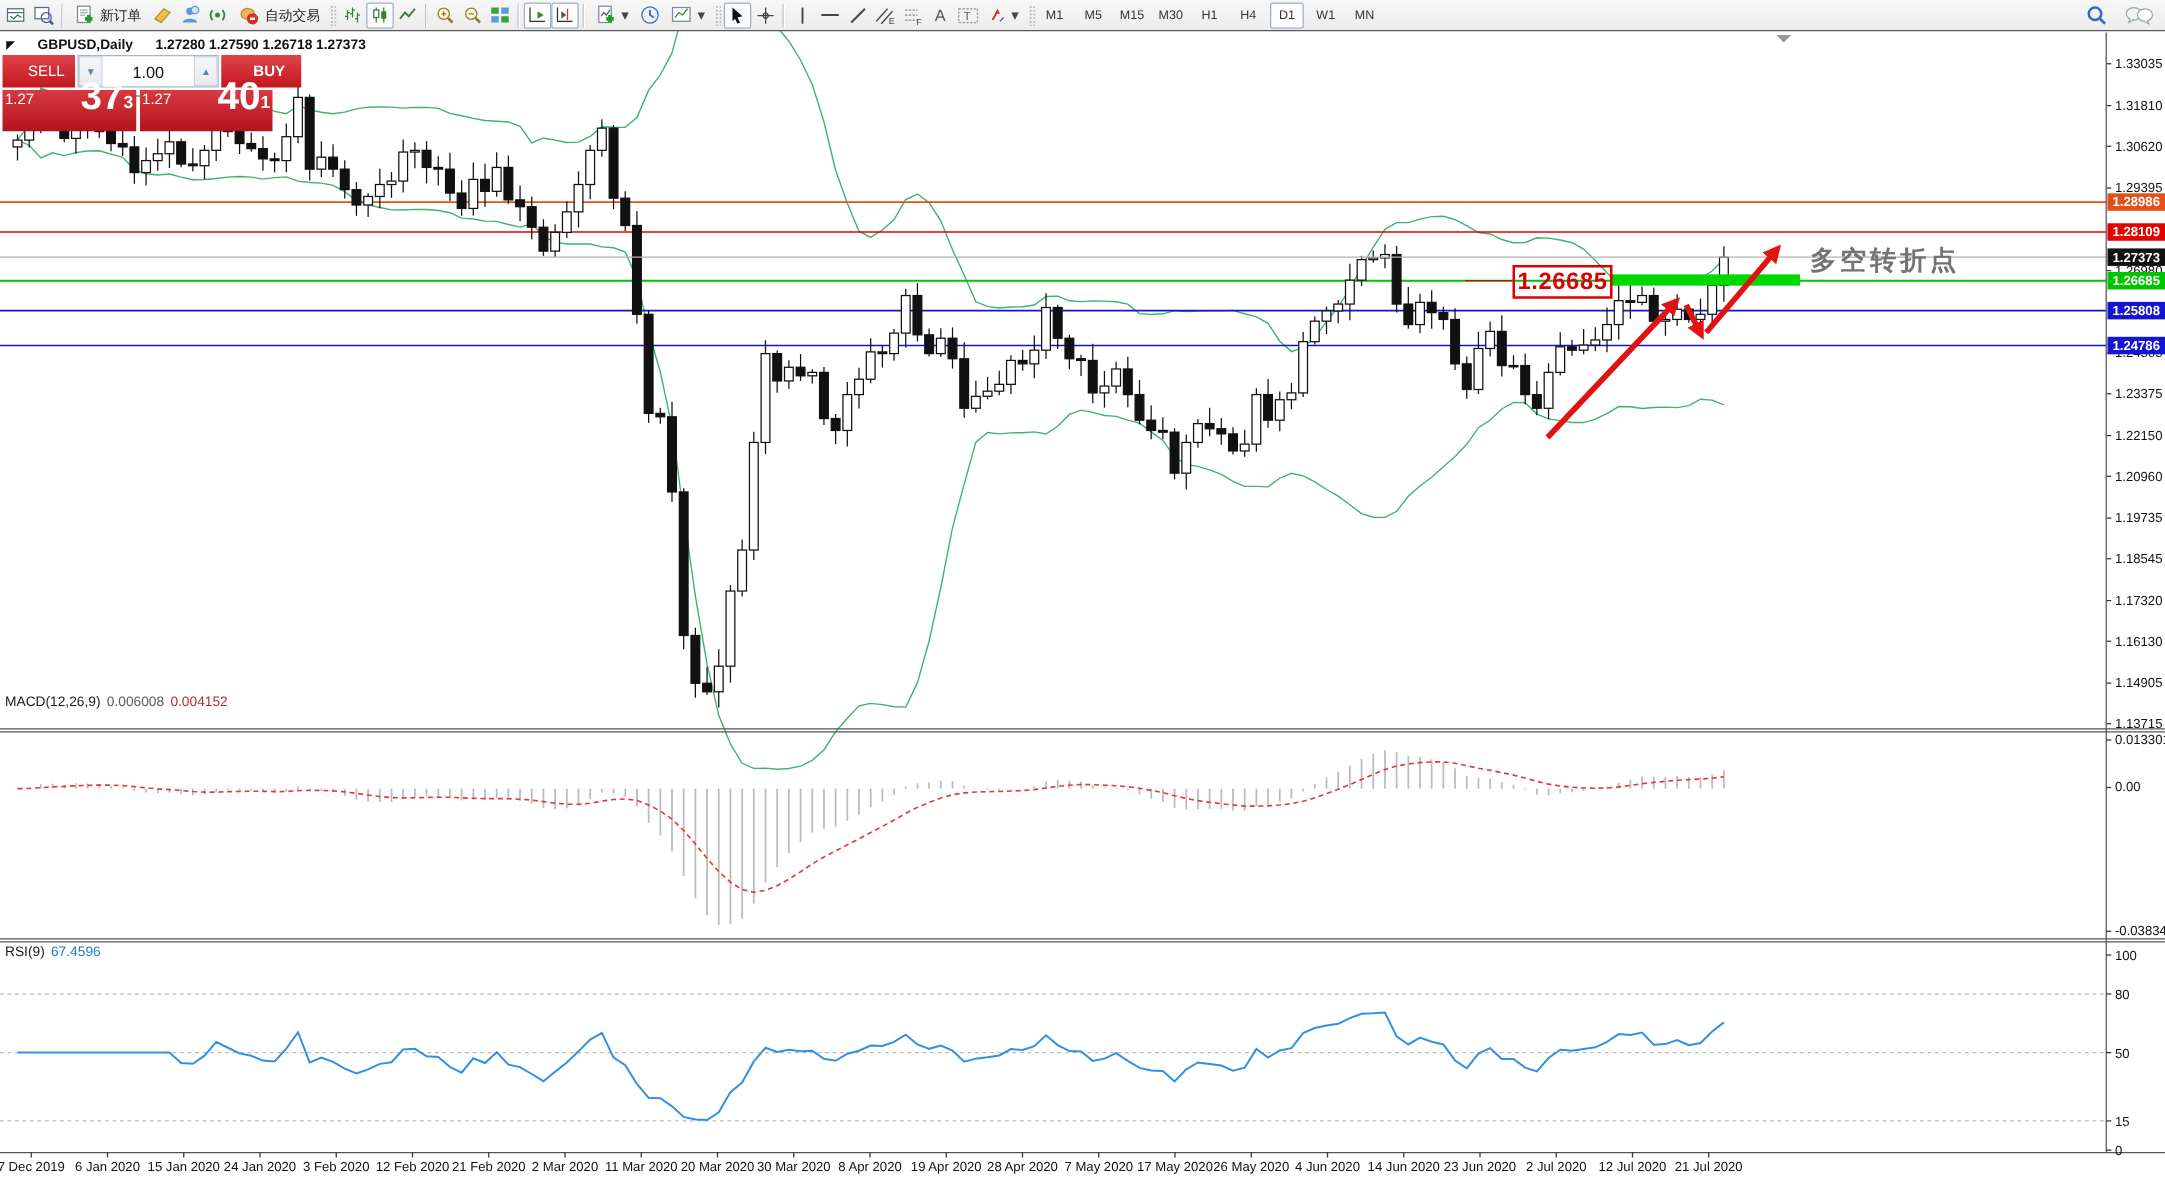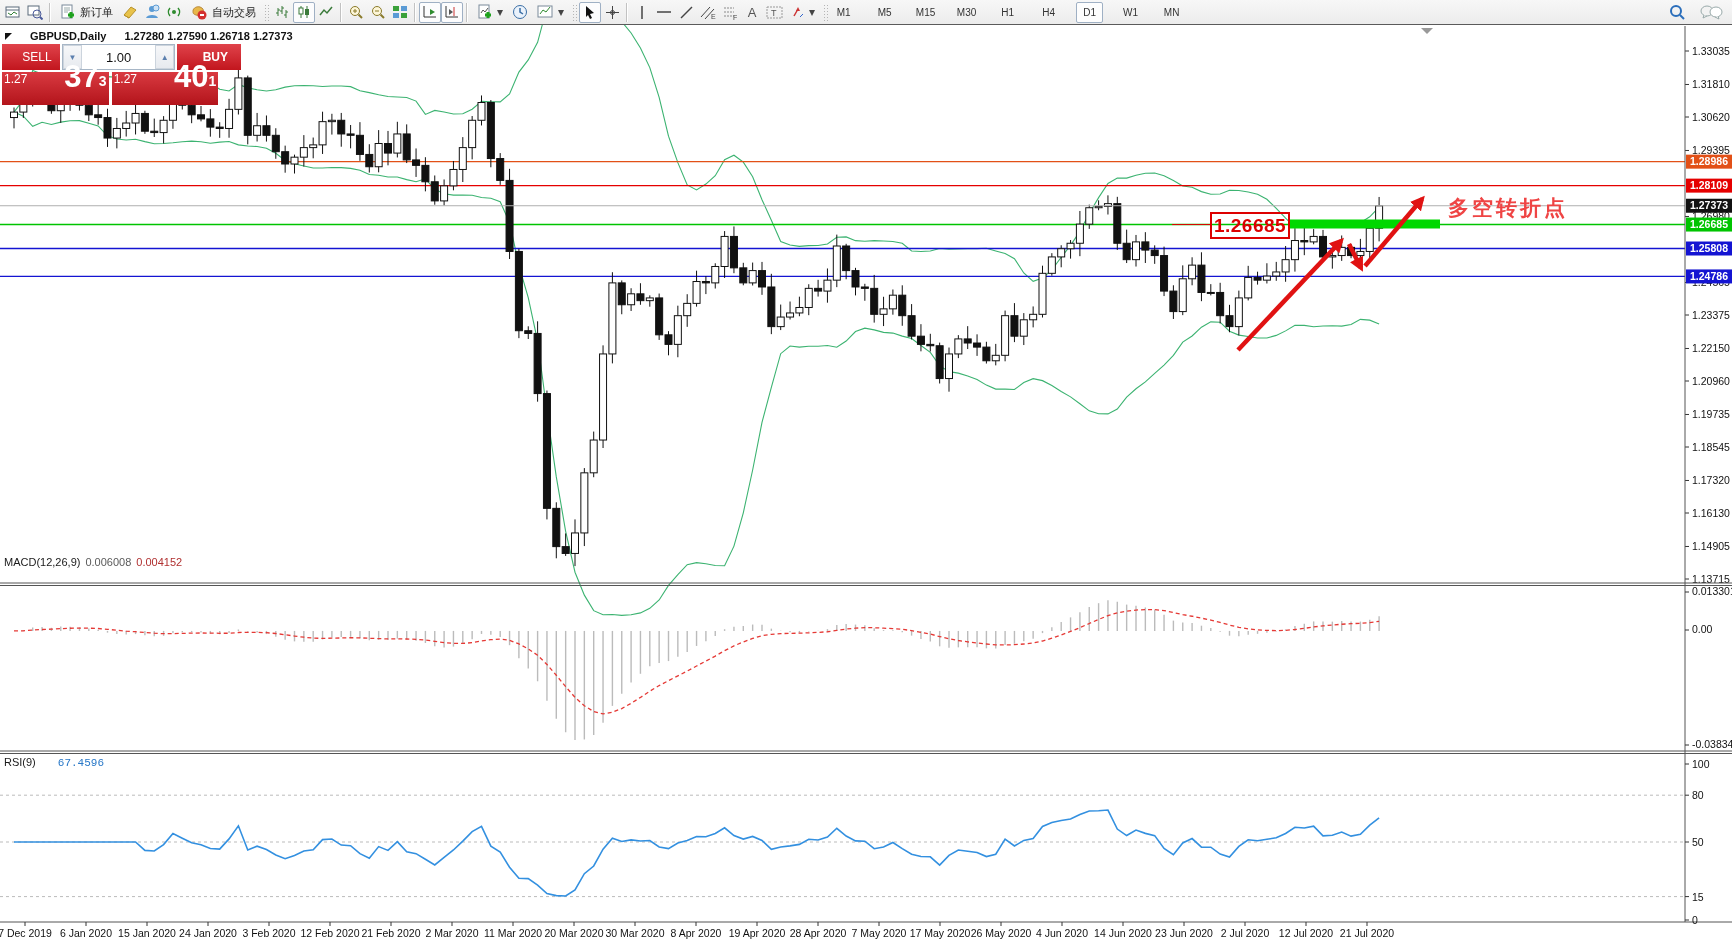--- a/index.html
+++ b/index.html
@@ -45,27 +45,27 @@
     align-items:flex-end;justify-content:space-between;padding:1px 2px 16px;}
   .px .small{font-size:12px;margin:0 1px 3px 0;}
   .px .big{font-size:31px;font-weight:bold;line-height:25px;margin-left:36px;}
   .px .sup{font-size:14px;font-weight:bold;align-self:flex-start;margin-top:0px;}
 
   
   .lvl-box{position:absolute;left:1210px;top:212px;width:76px;height:23px;z-index:4;
     border:2px solid #dd0000;color:#dd0000;font-size:19px;font-weight:bold;
     display:flex;align-items:center;justify-content:center;letter-spacing:0.5px;}
   .cn{position:absolute;left:1448px;top:194px;z-index:4;font-size:21px;font-weight:bold;
-    color:#ef4444;letter-spacing:3px;}
+    color:#737373;letter-spacing:3px;}
 
   
   .ind-lbl{position:absolute;left:4px;z-index:4;font-size:11px;color:#1a1a1a;}
   .ind-lbl .v1{margin-left:5px;color:#5a5a5a;}
   .ind-lbl .v2{margin-left:5px;color:#b03030;}
-  .ind-lbl .vb{margin-left:22px;color:#2878c8;font-family:Liberation Mono, monospace;}
+  .ind-lbl .vb{margin-left:5px;color:#2878c8;}
   .macd-lbl{top:556px;}
   .rsi-lbl{top:756px;}
 </style>
 </head>
 <body>
 
 <div class="screen">
 
   <div class="toolbar">
     <span class="tbtn">
@@ -246,21 +246,21 @@
       </span>
     <span class="tbtn labelled">
         <svg width="14" height="14">
           <path d="M3 11l4-7" stroke="#c33" stroke-width="1.5"></path>
           <polygon points="7,2 9,6 5,6" fill="#c33"></polygon>
           <path d="M9 12l3-3" stroke="#36c"></path>
         </svg>
         <span class="glyph">▾</span>
       </span>
     <span class="handle"></span>
-    <span id="tf-box" style="display:flex;gap:14px;">
+    <span id="tf-box" style="display:flex;gap:4px;">
         <span class="tf">M1</span>
         <span class="tf">M5</span>
         <span class="tf">M15</span>
         <span class="tf">M30</span>
         <span class="tf">H1</span>
         <span class="tf">H4</span>
         <span class="tf pressed">D1</span>
         <span class="tf">W1</span>
         <span class="tf">MN</span>
       </span>

